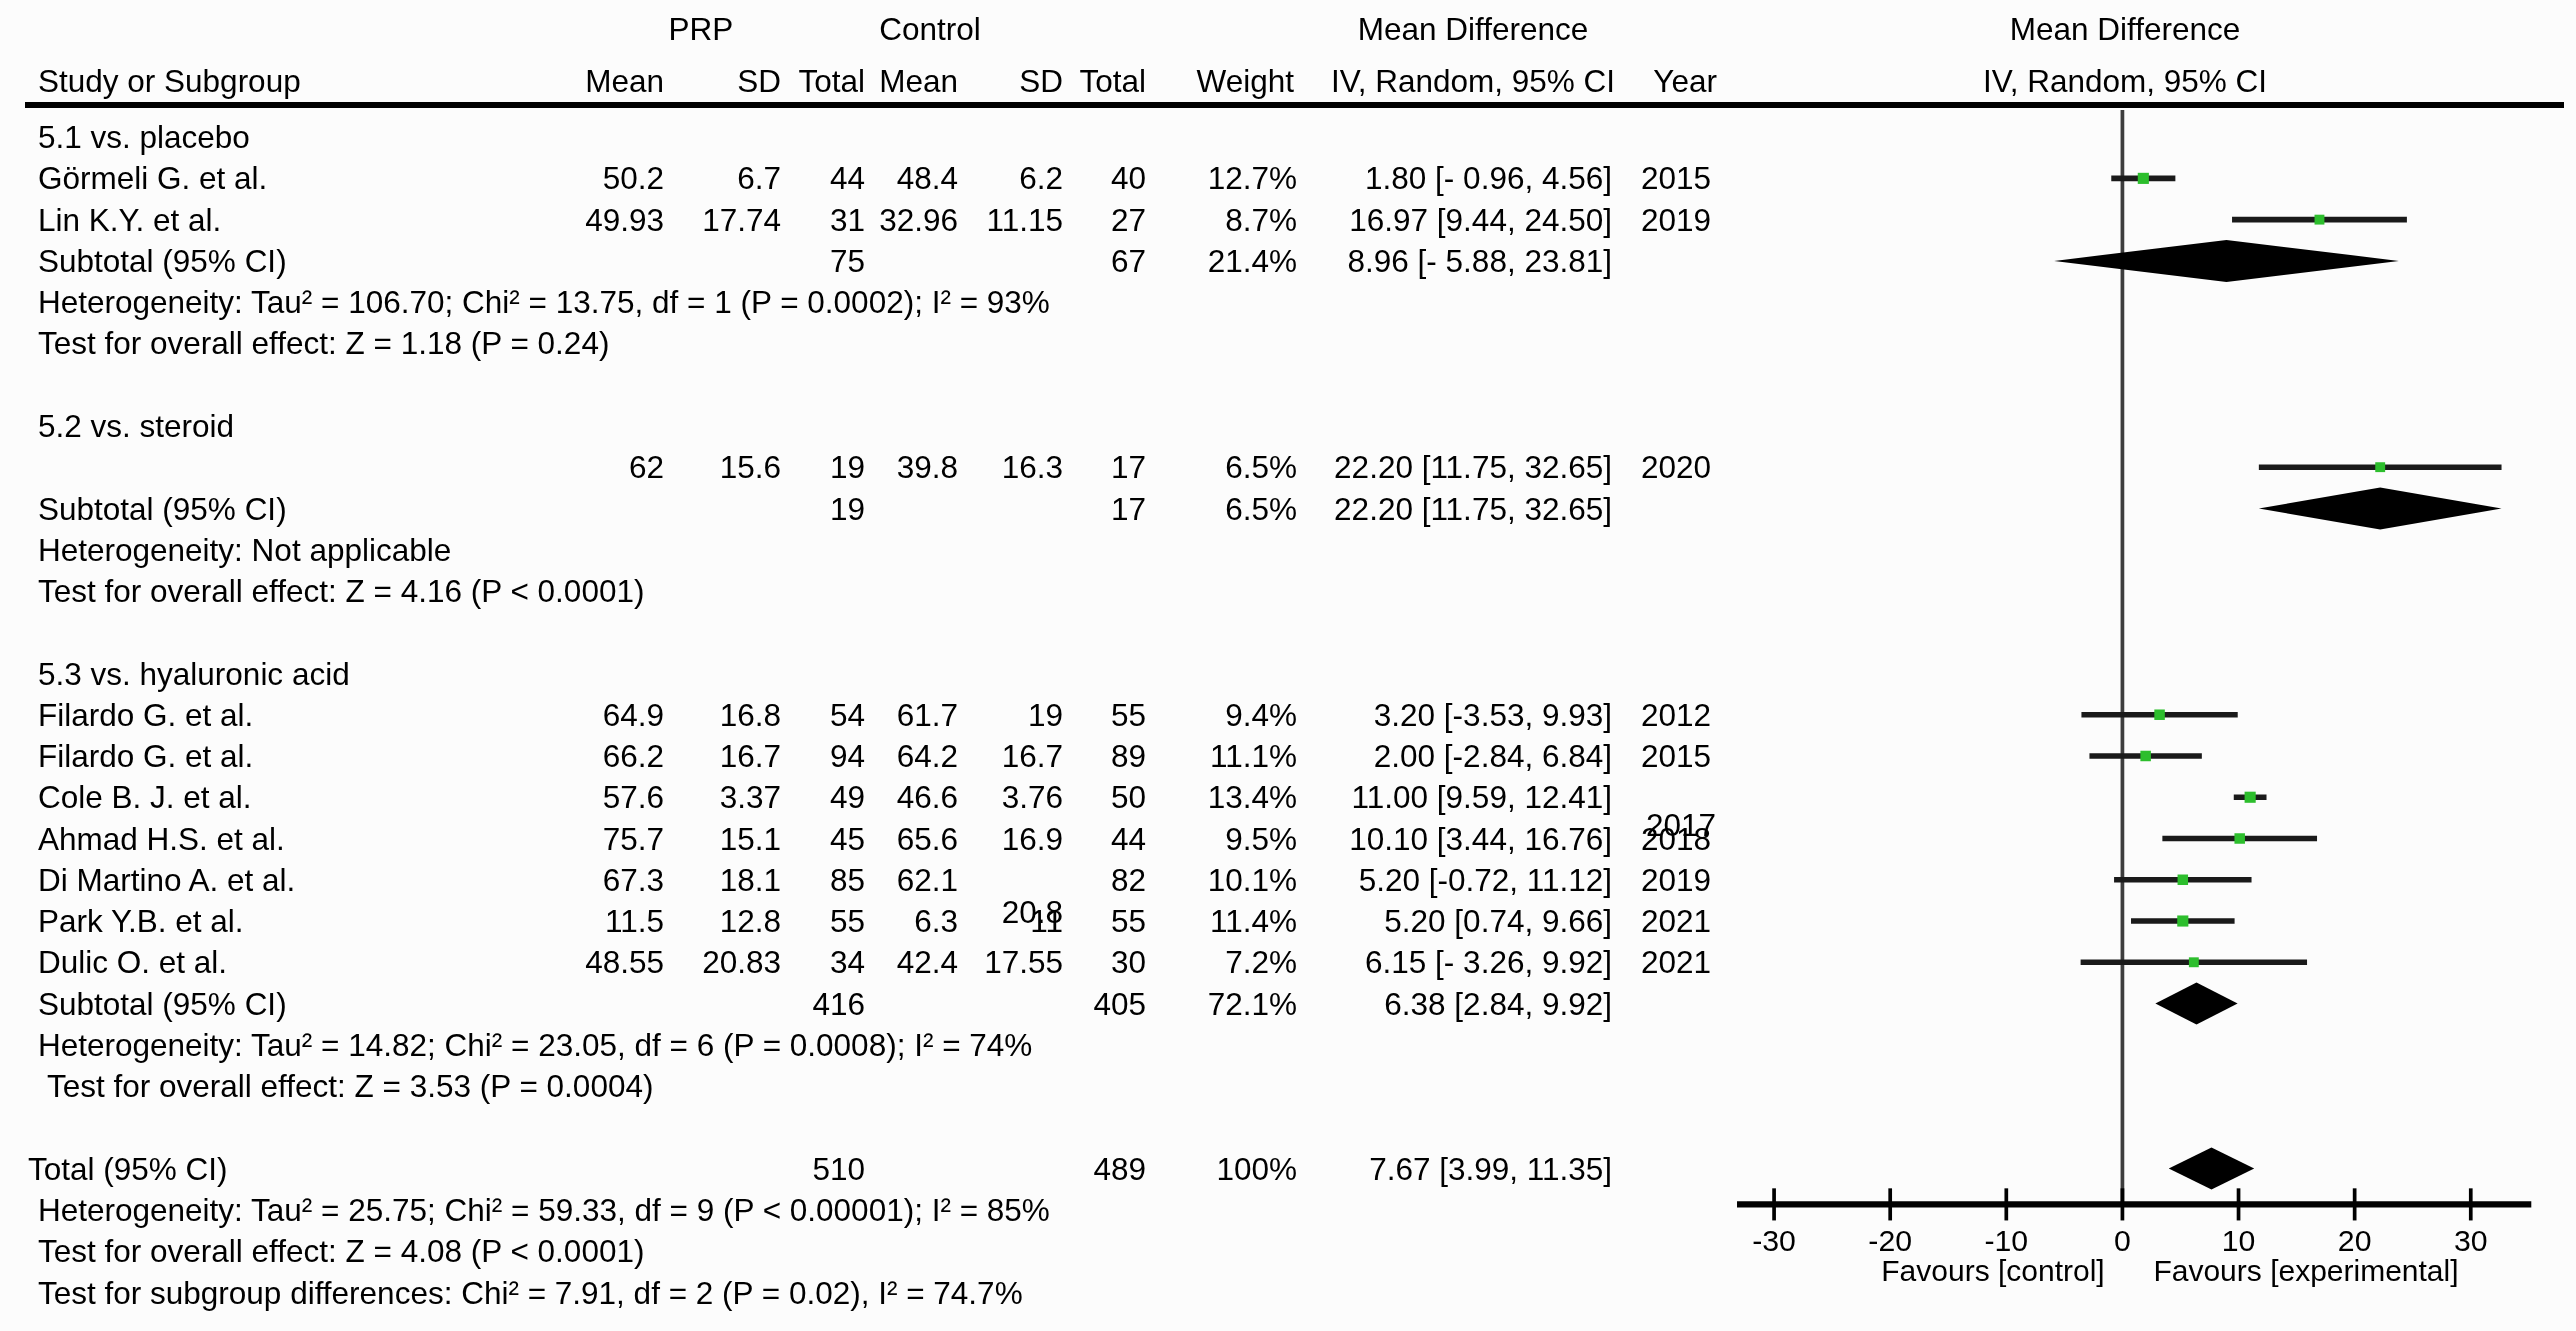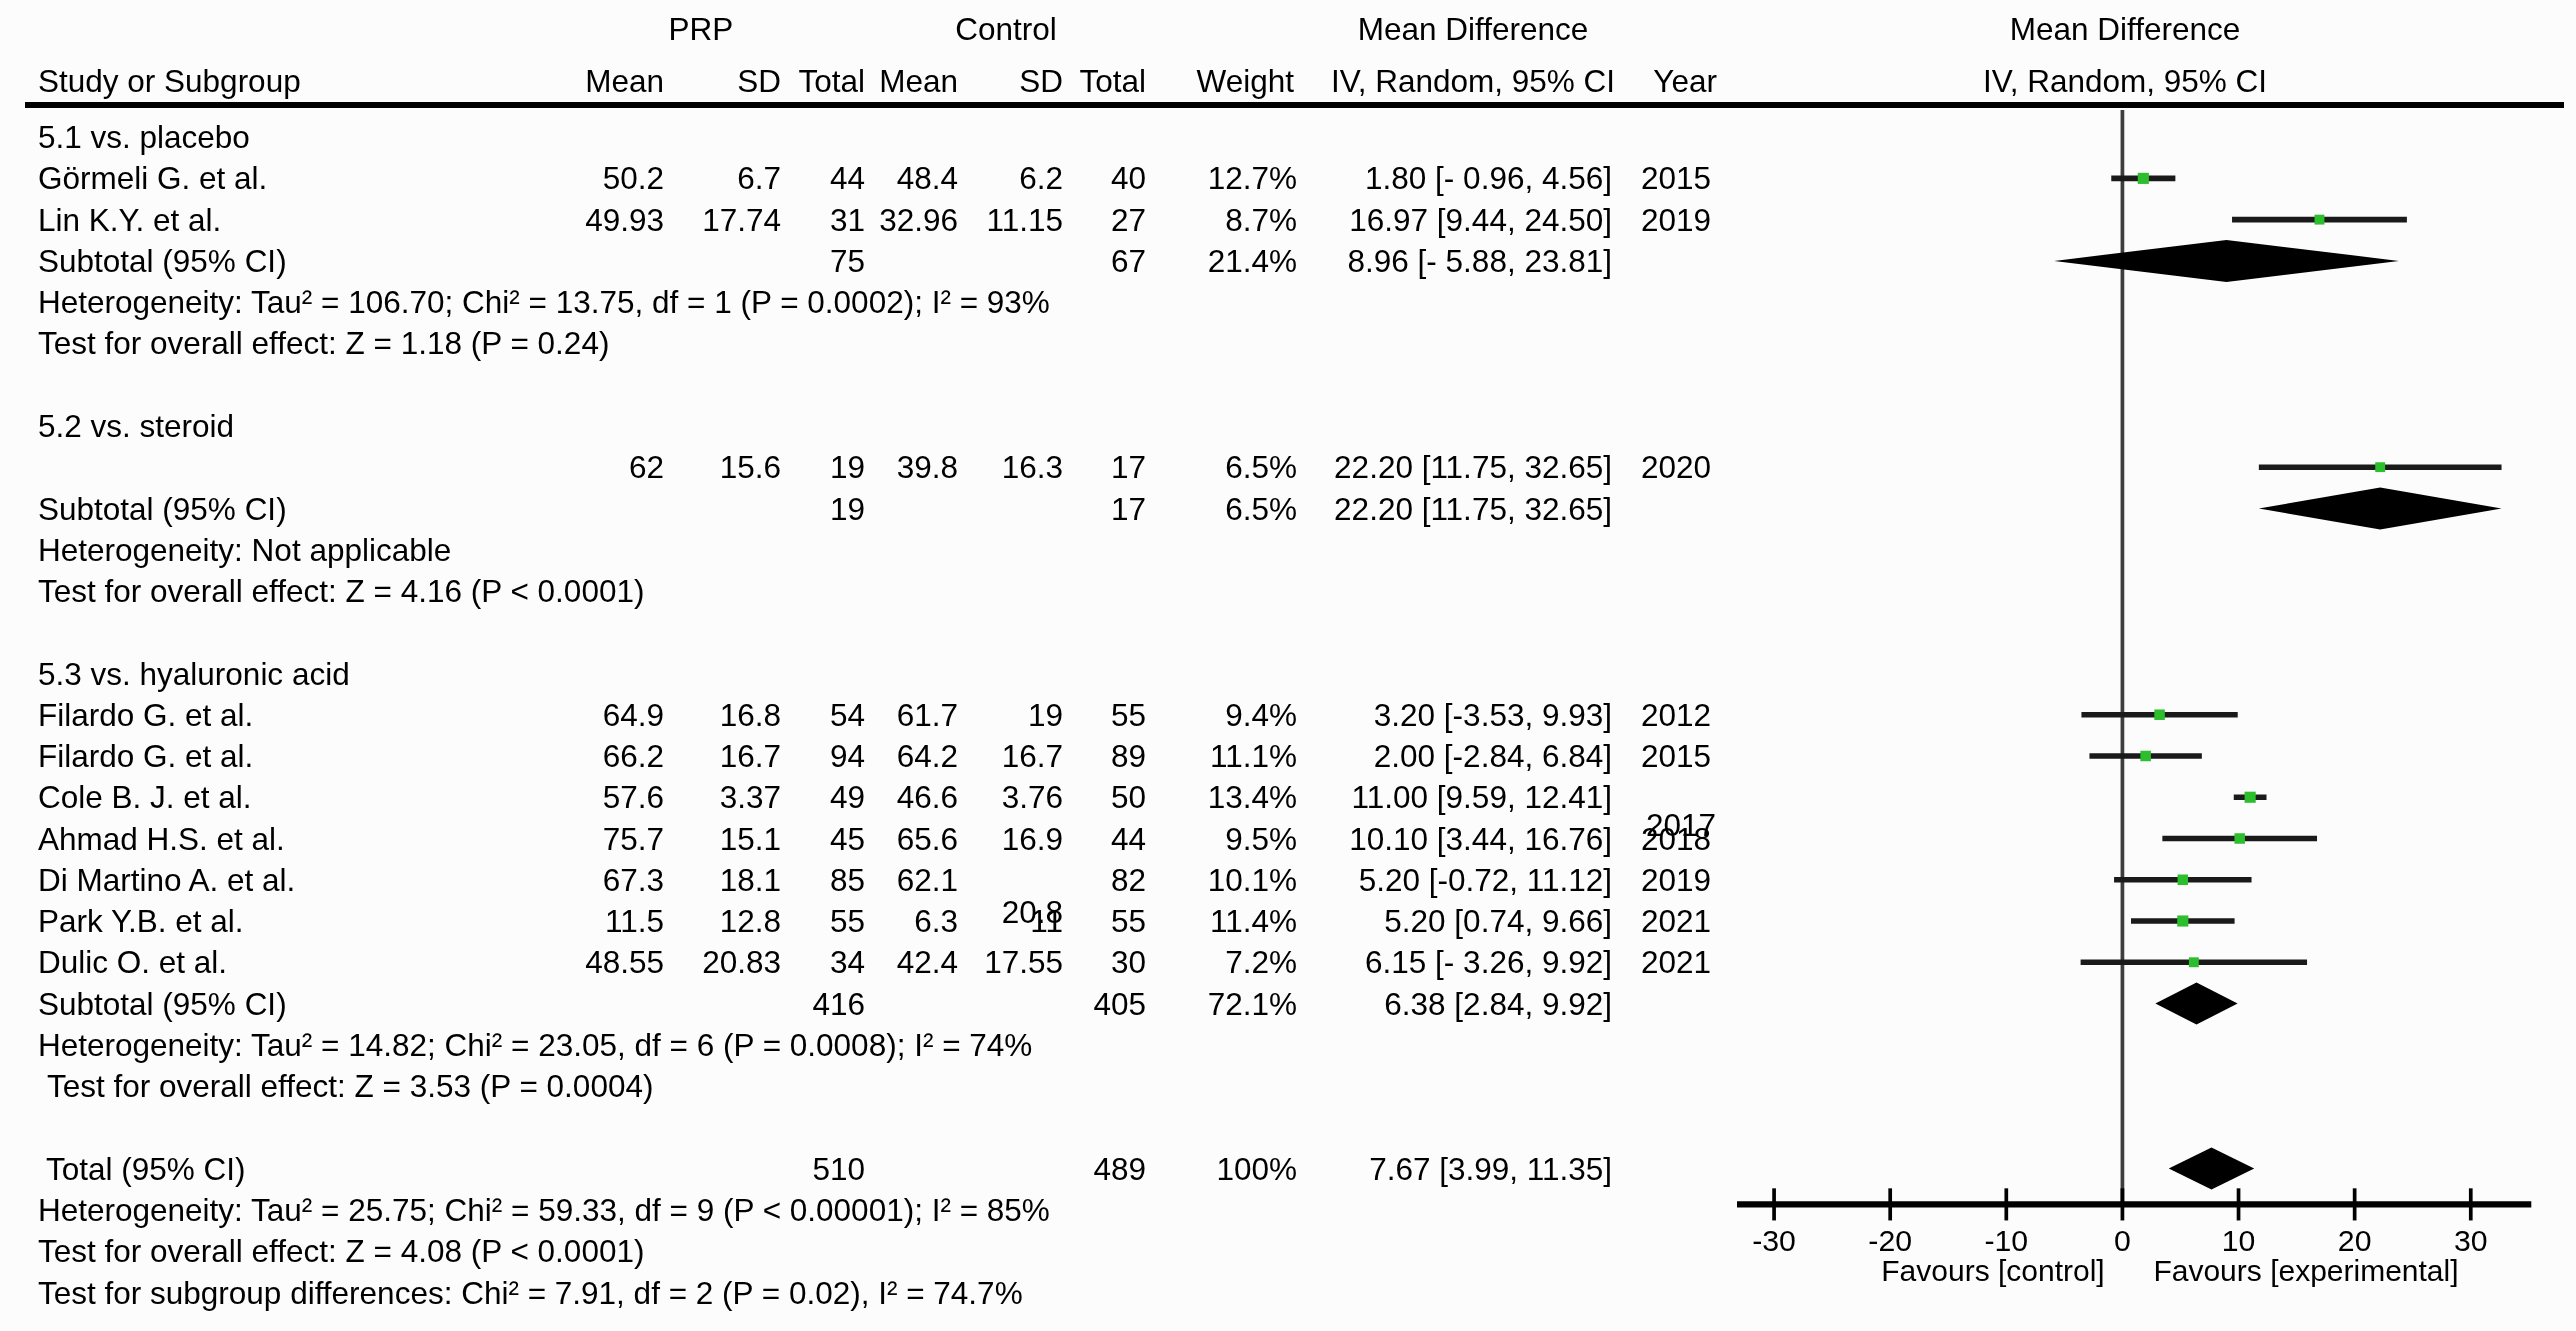--- a/index.html
+++ b/index.html
@@ -20,21 +20,21 @@
   .favours{position:absolute;top:1254px;transform:translateX(-50%);white-space:nowrap;font-size:30px;}
   svg{position:absolute;left:0;top:0;}
   .tick-label{font-family:"Liberation Sans",sans-serif;font-size:49px;fill:#000;}
 </style>
 </head>
 <body>
 
 <div class="page">
 
   <div class="hcell hc" style="left:701px;top:11px;">PRP</div>
-  <div class="hcell hc" style="left:1006px;top:11px;">Control</div>
+  <div class="hcell hc" style="left:930px;top:11px;">Control</div>
   <div class="hcell hc" style="left:1473px;top:11px;">Mean Difference</div>
   <div class="hcell hc" style="left:2125px;top:11px;">Mean Difference</div>
 
   <div class="hcell" style="left:38px;top:63px;">Study or Subgroup</div>
   <div class="hcell" style="right:1912px;top:63px;">Mean</div>
   <div class="hcell" style="right:1795px;top:63px;">SD</div>
   <div class="hcell" style="right:1711px;top:63px;">Total</div>
   <div class="hcell" style="right:1618px;top:63px;">Mean</div>
   <div class="hcell" style="right:1513px;top:63px;">SD</div>
   <div class="hcell" style="right:1430px;top:63px;">Total</div>
@@ -207,21 +207,21 @@
         <span class="cell" style="right: 1279px;">72.1%</span>
         <span class="cell" style="right: 964px;">6.38 [2.84, 9.92]</span>
       </div>
       <div class="row" style="top: 1024px;">
         <span class="cell" style="left: 38px;">Heterogeneity: Tau² = 14.82; Chi² = 23.05, df = 6 (P = 0.0008); I² = 74%</span>
       </div>
       <div class="row" style="top: 1065px; margin-left: 9px;">
         <span class="cell" style="left: 38px;">Test for overall effect: Z = 3.53 (P = 0.0004)</span>
       </div>
       <div class="row" style="top: 1148px;">
-        <span class="cell" style="left: 46px; text-align: right;">Total (95% CI)</span>
+        <span class="cell" style="left: 28px; text-align: right;">Total (95% CI)</span>
         <span class="cell" style="right: 1711px;">510</span>
         <span class="cell" style="right: 1430px;">489</span>
         <span class="cell" style="right: 1279px;">100%</span>
         <span class="cell" style="right: 964px;">7.67 [3.99, 11.35]</span>
       </div>
       <div class="row" style="top: 1189px;">
         <span class="cell" style="left: 38px;">Heterogeneity: Tau² = 25.75; Chi² = 59.33, df = 9 (P &lt; 0.00001); I² = 85%</span>
       </div>
       <div class="row" style="top: 1230px;">
         <span class="cell" style="left: 38px;">Test for overall effect: Z = 4.08 (P &lt; 0.0001)</span>

